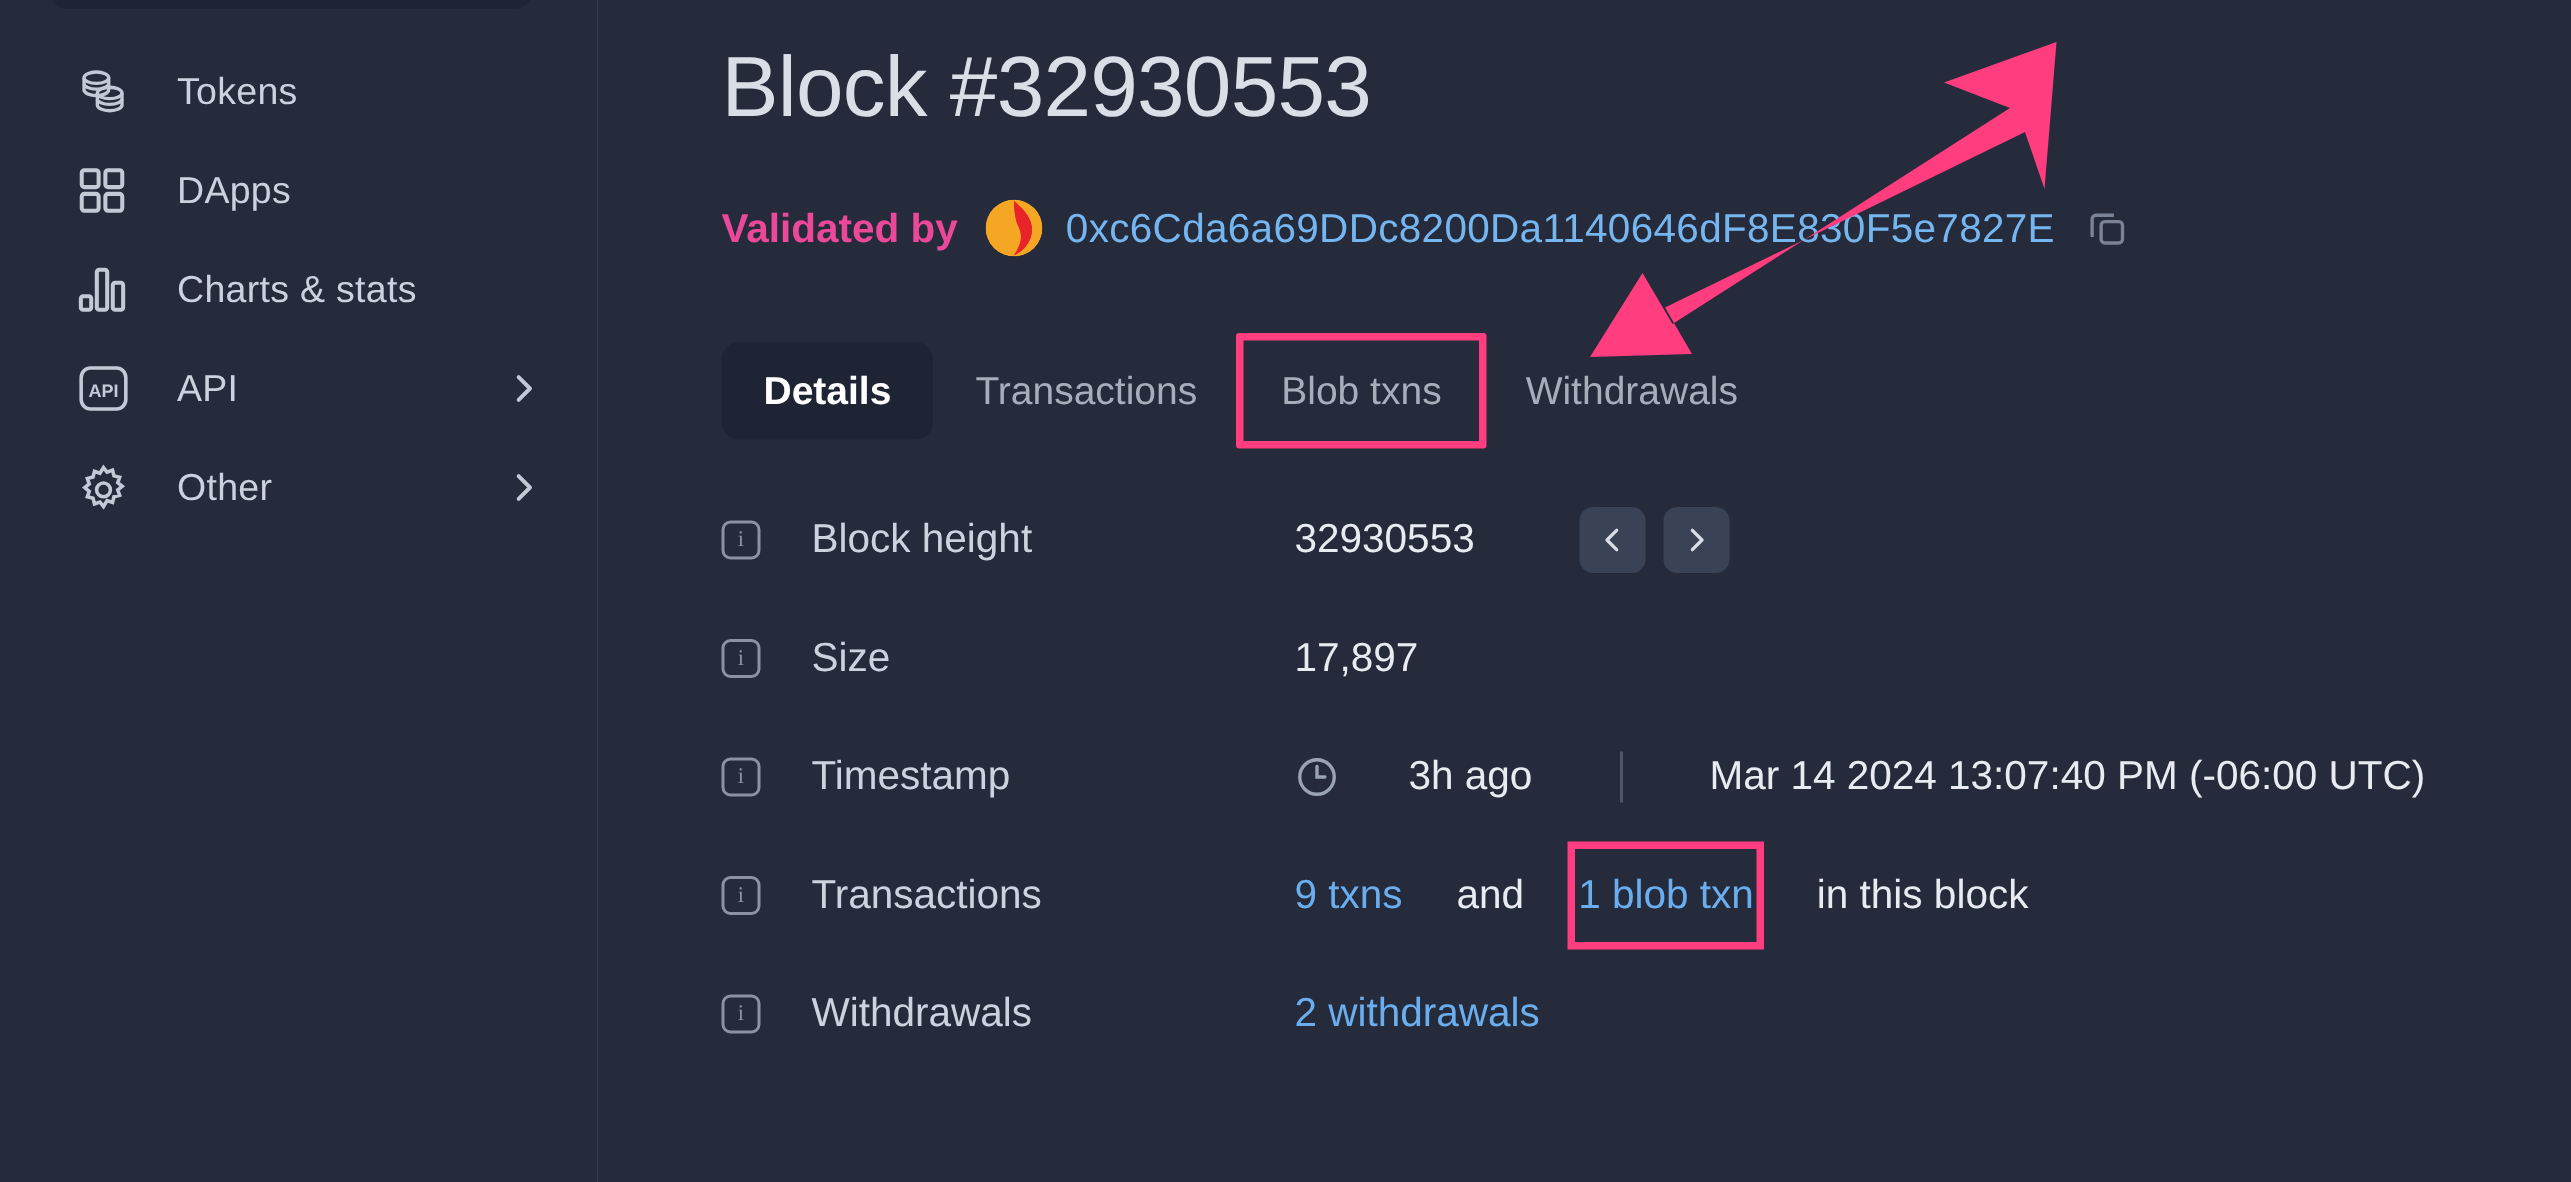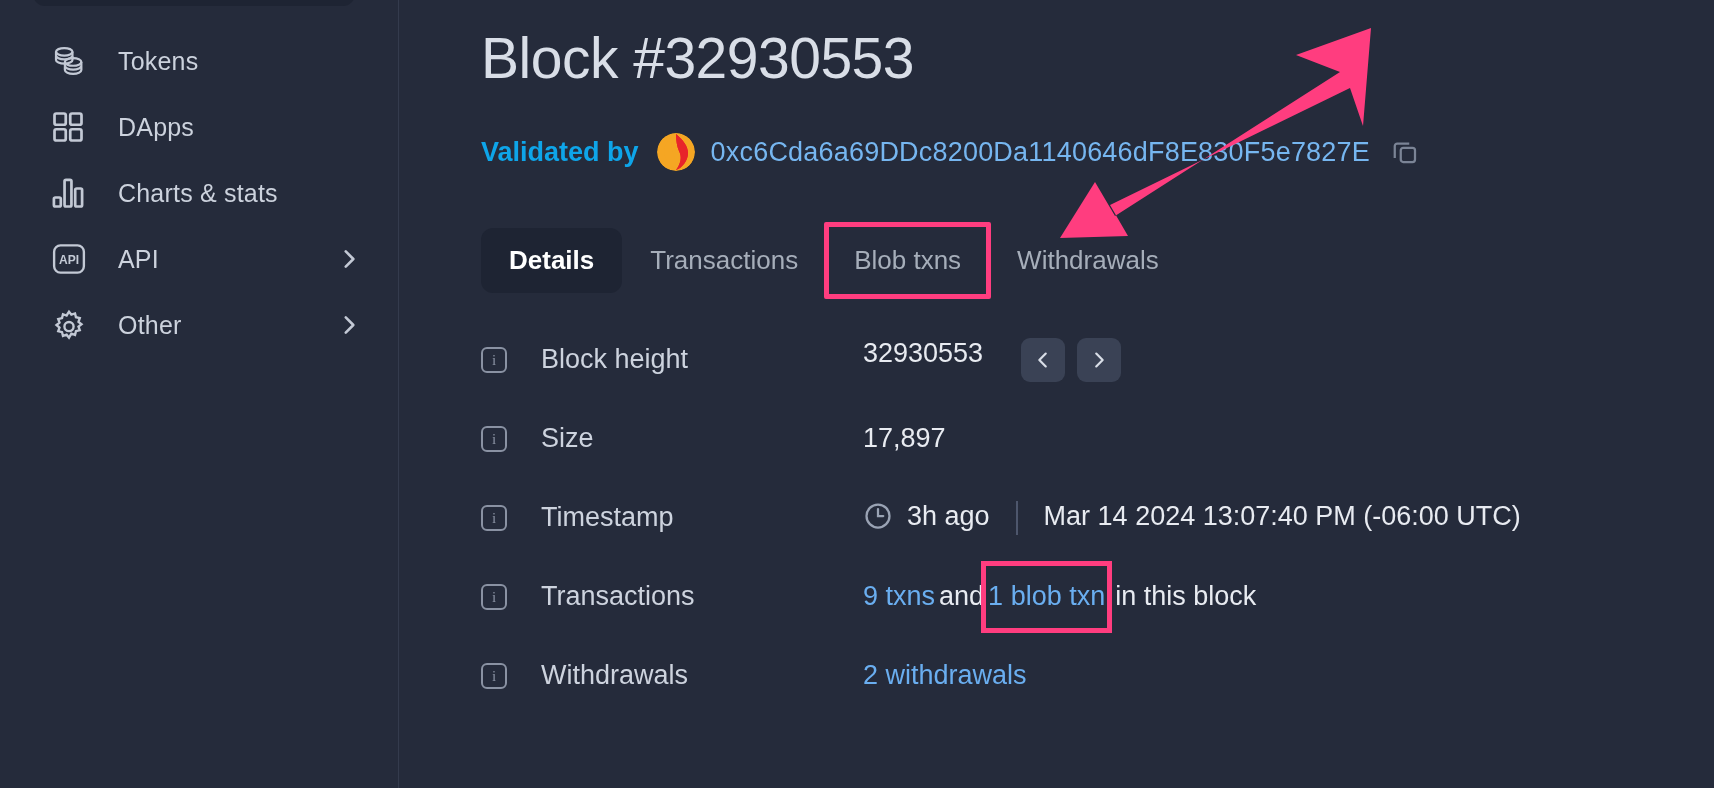--- a/index.html
+++ b/index.html
@@ -97,21 +97,21 @@
     position: absolute;
     left: 82px;
     top: 130px;
     display: flex;
     align-items: center;
     height: 44px;
   }
   .validated-label {
     font-size: 27px;
     font-weight: 700;
-    color: #0ea5e9;
+    color: #ec4899;
     white-space: nowrap;
   }
   .validator-logo {
     width: 38px;
     height: 38px;
     margin: 0 16px 0 18px;
     flex: 0 0 38px;
     border-radius: 50%;
     overflow: hidden;
     position: relative;
@@ -198,23 +198,25 @@
     cursor: pointer;
   }
   .detail-label {
     margin-left: 34px;
     font-size: 27px;
     color: #cdd3de;
     white-space: nowrap;
   }
   .detail-value {
     display: flex;
+    align-items: center;
     font-size: 27px;
     color: #e8ebf1;
     white-space: nowrap;
+    gap: 32px;
   }
   .nav-btn {
     width: 44px;
     height: 44px;
     background: #3a4255;
     border-radius: 9px;
     display: flex;
     align-items: center;
     justify-content: center;
     color: #d9dee7;

